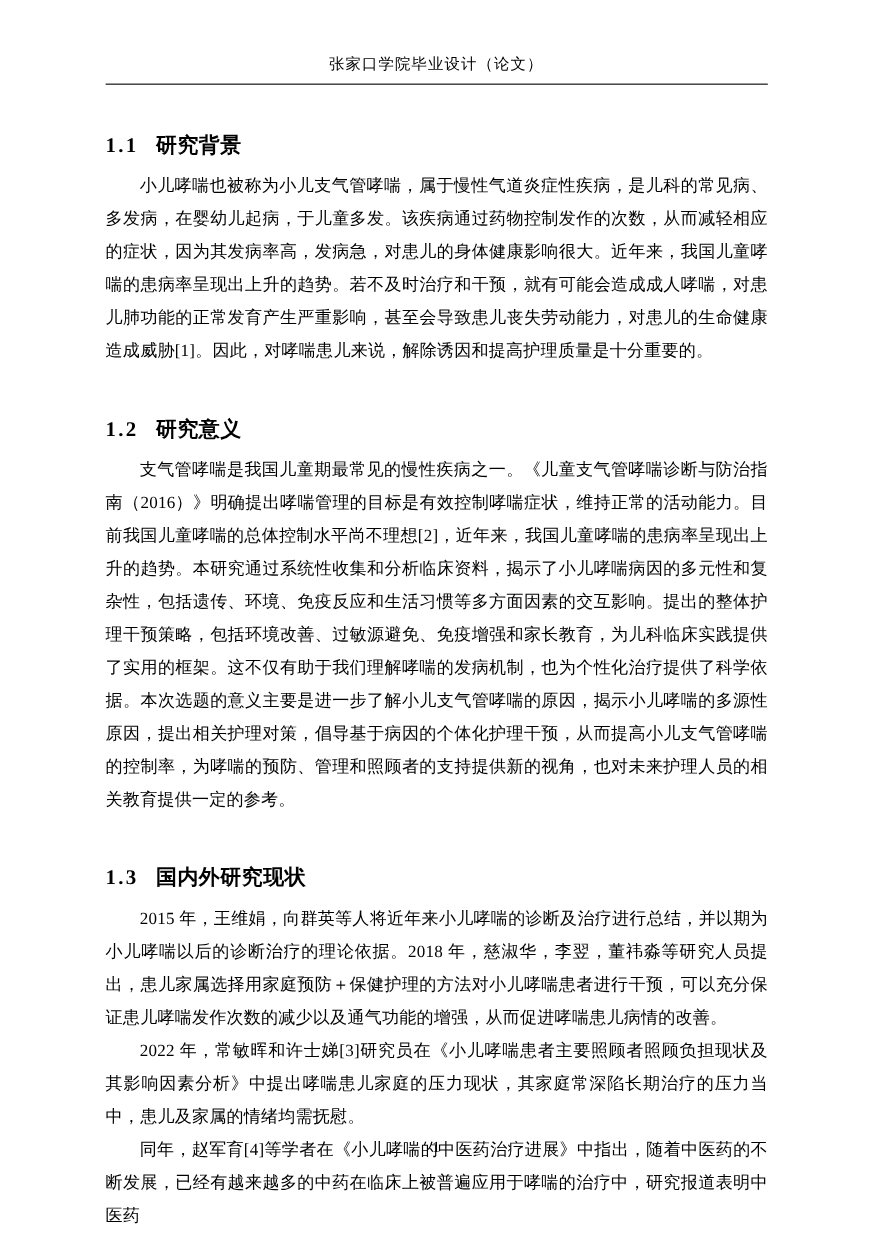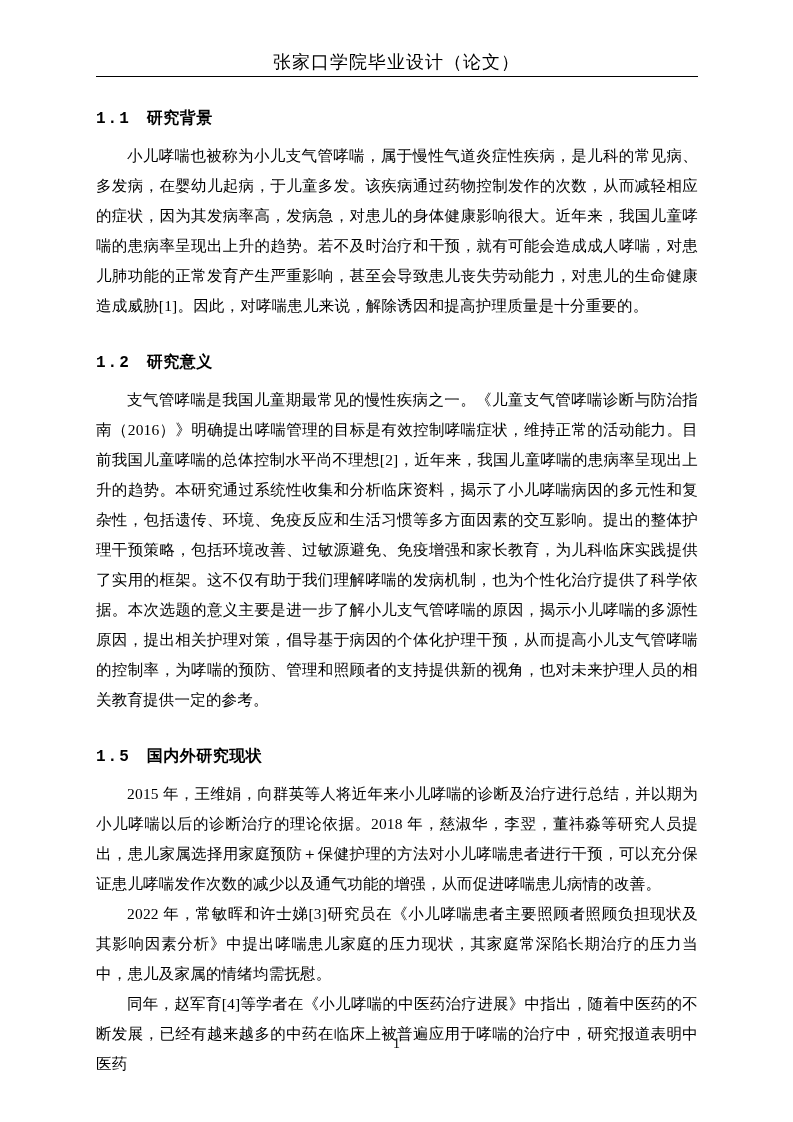--- a/index.html
+++ b/index.html
@@ -16,21 +16,21 @@
     font-family: "Liberation Serif", "DejaVu Serif", serif;
     color: #000000;
   }
   
   .doc-header {
     position: absolute;
     top: 50px;
     left: 0;
     right: 0;
     text-align: center;
-    font-size: 18px;
+    font-size: 14px;
     letter-spacing: 1px;
     font-family: "Liberation Serif", "DejaVu Serif", serif;
   }
   .header-rule {
     position: absolute;
     top: 76px;
     left: 96px;
     width: 602px;
     border: none;
     border-top: 1.6px solid #000000;
@@ -50,24 +50,24 @@
     font-weight: bold;
     font-size: 22px;
     line-height: 32px;
     letter-spacing: 1px;
   }
   .chapter-title .gap {
     display: inline-block;
     width: 20px;
   }
   .sec-heading {
-    margin: 31px 0 11px 0;
-    font-family: Liberation Mono, monospace;
+    margin: 45px 0 11px 0;
+    font-family: Liberation Serif, serif;
     font-weight: bold;
-    font-size: 16px;
+    font-size: 19px;
     line-height: 22px;
     letter-spacing: 0.5px;
   }
   .sec-heading .sec-num {
     margin-right: 16px;
     letter-spacing: 2px;
   }
   .content p {
     margin: 0;
     font-size: 15.5px;
@@ -104,21 +104,21 @@
       <h2 class="sec-heading"><span class="sec-num">1.1</span><span>研究背景</span></h2>
       <p>小儿哮喘也被称为小儿支气管哮喘，属于慢性气道炎症性疾病，是儿科的常见病、多发病，在婴幼儿起病，于儿童多发。该疾病通过药物控制发作的次数，从而减轻相应的症状，因为其发病率高，发病急，对患儿的身体健康影响很大。近年来，我国儿童哮喘的患病率呈现出上升的趋势。若不及时治疗和干预，就有可能会造成成人哮喘，对患儿肺功能的正常发育产生严重影响，甚至会导致患儿丧失劳动能力，对患儿的生命健康造成威胁[1]。因此，对哮喘患儿来说，解除诱因和提高护理质量是十分重要的。</p>
     </section>
 
     <section>
       <h2 class="sec-heading"><span class="sec-num">1.2</span><span>研究意义</span></h2>
       <p>支气管哮喘是我国儿童期最常见的慢性疾病之一。《儿童支气管哮喘诊断与防治指南（2016）》明确提出哮喘管理的目标是有效控制哮喘症状，维持正常的活动能力。目前我国儿童哮喘的总体控制水平尚不理想[2]，近年来，我国儿童哮喘的患病率呈现出上升的趋势。本研究通过系统性收集和分析临床资料，揭示了小儿哮喘病因的多元性和复杂性，包括遗传、环境、免疫反应和生活习惯等多方面因素的交互影响。提出的整体护理干预策略，包括环境改善、过敏源避免、免疫增强和家长教育，为儿科临床实践提供了实用的框架。这不仅有助于我们理解哮喘的发病机制，也为个性化治疗提供了科学依据。本次选题的意义主要是进一步了解小儿支气管哮喘的原因，揭示小儿哮喘的多源性原因，提出相关护理对策，倡导基于病因的个体化护理干预，从而提高小儿支气管哮喘的控制率，为哮喘的预防、管理和照顾者的支持提供新的视角，也对未来护理人员的相关教育提供一定的参考。</p>
     </section>
 
     <section>
-      <h2 class="sec-heading"><span class="sec-num">1.5</span><span>国内外研究现状</span></h2>
+      <h2 class="sec-heading"><span class="sec-num">1.3</span><span>国内外研究现状</span></h2>
       <p>2015 年，王维娟，向群英等人将近年来小儿哮喘的诊断及治疗进行总结，并以期为小儿哮喘以后的诊断治疗的理论依据。2018 年，慈淑华，李翌，董祎淼等研究人员提出，患儿家属选择用家庭预防＋保健护理的方法对小儿哮喘患者进行干预，可以充分保证患儿哮喘发作次数的减少以及通气功能的增强，从而促进哮喘患儿病情的改善。</p>
       <p>2022 年，常敏晖和许士娣[3]研究员在《小儿哮喘患者主要照顾者照顾负担现状及其影响因素分析》中提出哮喘患儿家庭的压力现状，其家庭常深陷长期治疗的压力当中，患儿及家属的情绪均需抚慰。</p>
       <p>同年，赵军育[4]等学者在《小儿哮喘的中医药治疗进展》中指出，随着中医药的不断发展，已经有越来越多的中药在临床上被普遍应用于哮喘的治疗中，研究报道表明中医药</p>
     </section>
 
   </div>
 
   <div class="page-footer">1</div>
 
 </div>

